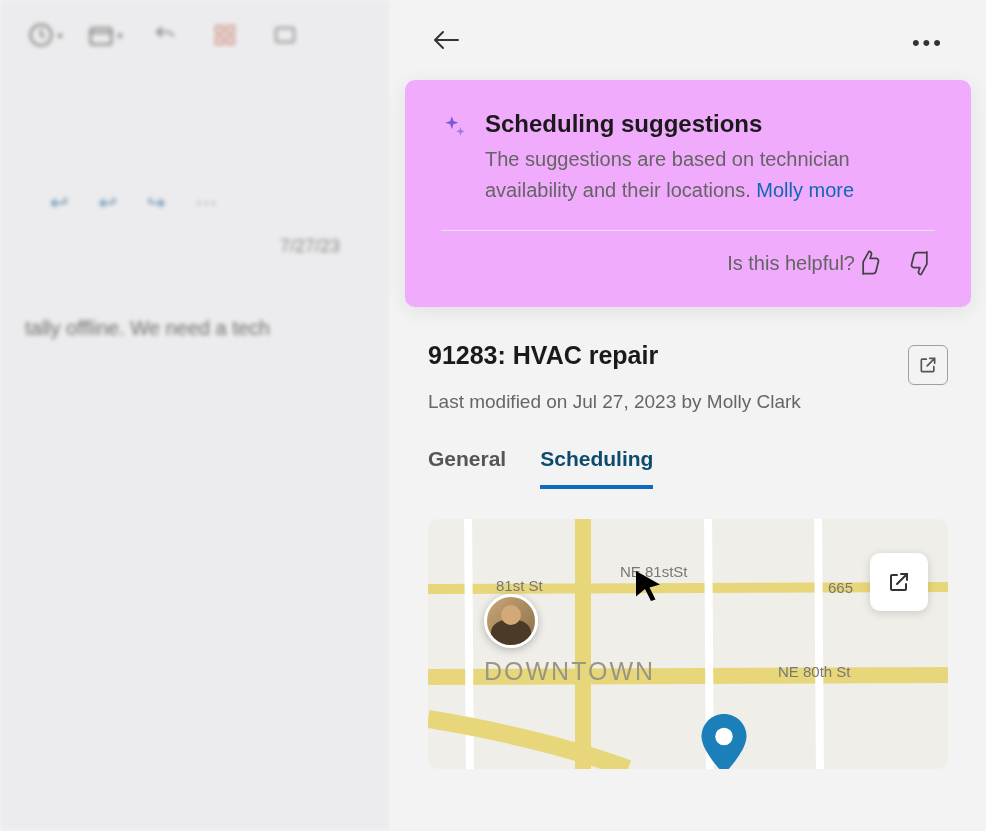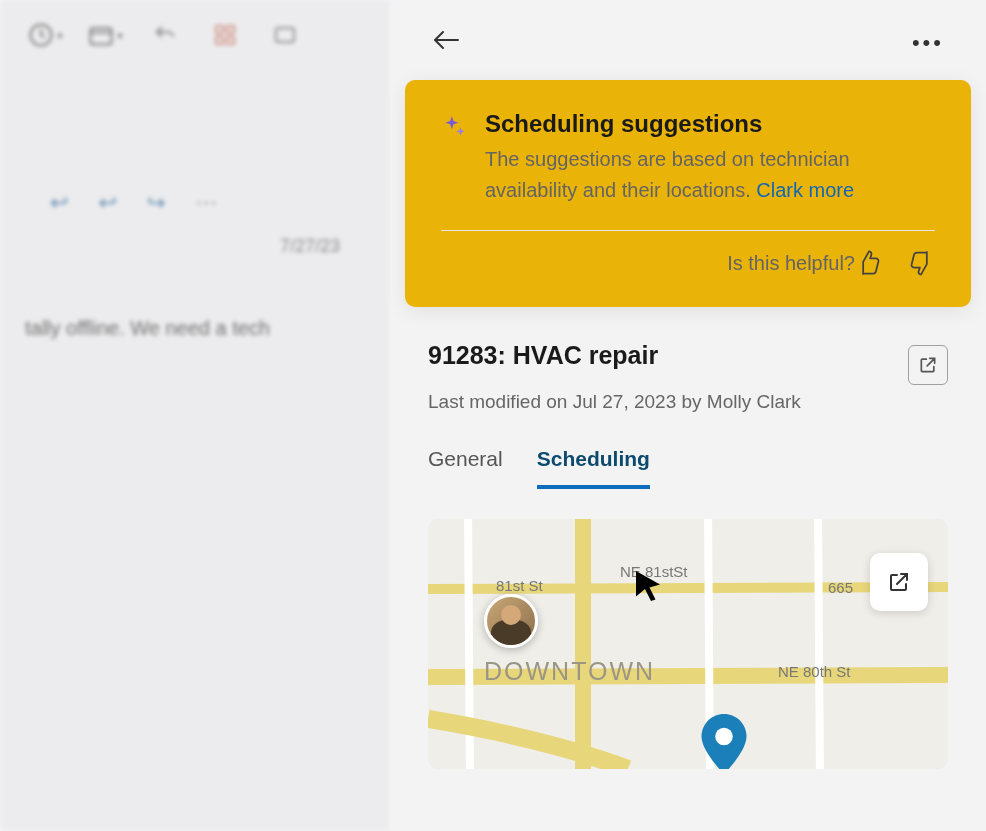--- a/index.html
+++ b/index.html
@@ -89,21 +89,21 @@
       font-size: 22px;
       color: #333;
     }
     .more-dots {
       cursor: pointer;
       font-size: 22px;
       color: #333;
       letter-spacing: 3px;
     }
     .suggestion-card {
-      background: #eab308;
+      background: #f0abfc;
       border-radius: 10px;
       margin: 0 15px;
       padding: 30px 36px;
       box-shadow: 0 4px 20px rgba(0,0,0,0.08);
     }
     .card-header {
       display: flex;
       align-items: flex-start;
       gap: 18px;
     }
@@ -190,20 +190,21 @@
       gap: 34px;
       margin-top: 34px;
       border-bottom: 2px solid transparent;
     }
     .tab {
       font-size: 21px;
       padding: 0 0 14px 0;
       cursor: pointer;
       color: #555;
       border-bottom: 4px solid transparent;
+      font-weight: bold;
     }
     .tab.active {
       font-weight: 600;
       color: #0c4a6e;
       border-bottom-color: #0f6cbd;
     }
     .map-container {
       margin: 28px 38px 0 38px;
       height: 250px;
       border-radius: 10px;
@@ -354,21 +355,21 @@
     <div class="card-header">
       <div class="sparkle-icon">
         <svg width="26" height="26" viewBox="0 0 24 24">
             <path fill="#7b5bd6" d="M10 2l1.5 4.5L16 8l-4.5 1.5L10 14l-1.5-4.5L4 8l4.5-1.5L10 2z"></path>
             <path fill="#9b7be6" d="M18 12l1 3 3 1-3 1-1 3-1-3-3-1 3-1 1-3z"></path>
           </svg>
       </div>
       <div>
         <div class="card-title">Scheduling suggestions</div>
         <div class="card-description">
-          <span>The suggestions are based on technician availability and their locations. </span><span class="learn-more">Clark more</span>
+          <span>The suggestions are based on technician availability and their locations. </span><span class="learn-more">Molly more</span>
         </div>
       </div>
     </div>
     <hr class="card-divider">
     <div class="feedback-row">
       <div class="feedback-text">Is this helpful?</div>
       <div class="feedback-icons">
         <svg class="thumb-icon" viewBox="0 0 24 24">
             <path d="M7 22V11m0 0l5-9c1.5 0 2.5 1.5 2 3l-1 3h5c1.5 0 2.5 1.5 2 3l-2 8c-.3 1.2-1.3 2-2.5 2H7z" stroke-linejoin="round"></path>
           </svg>

